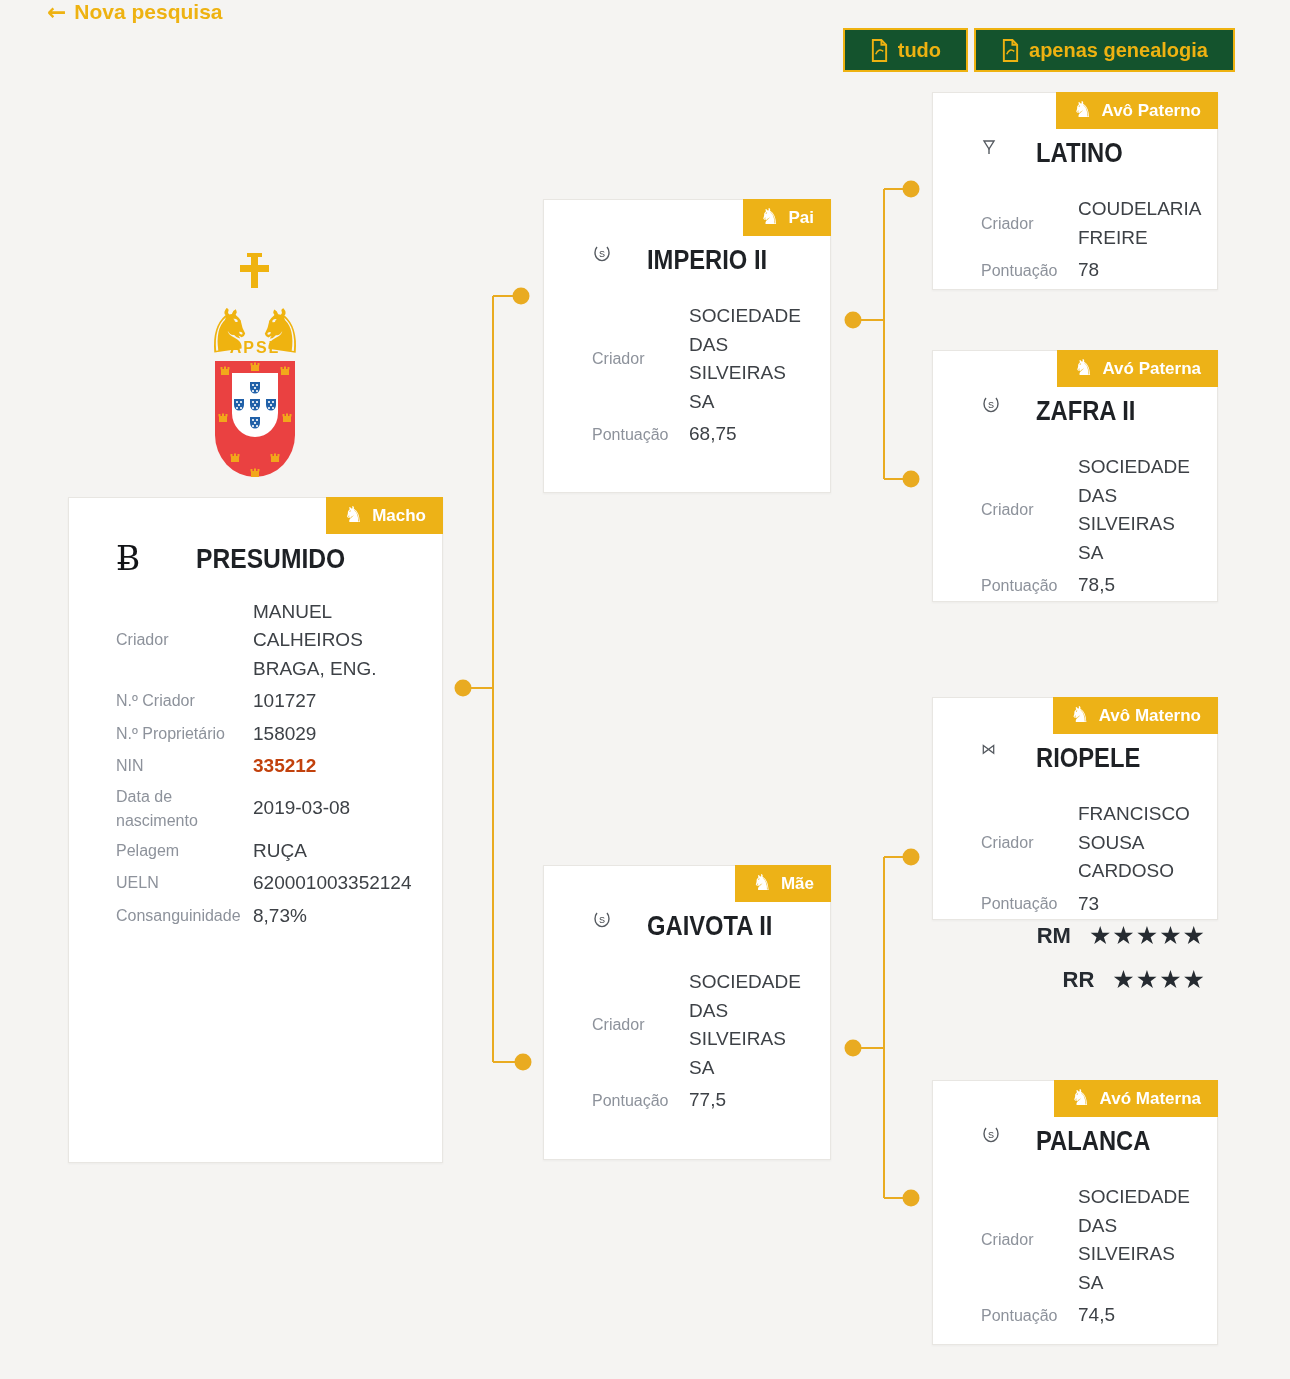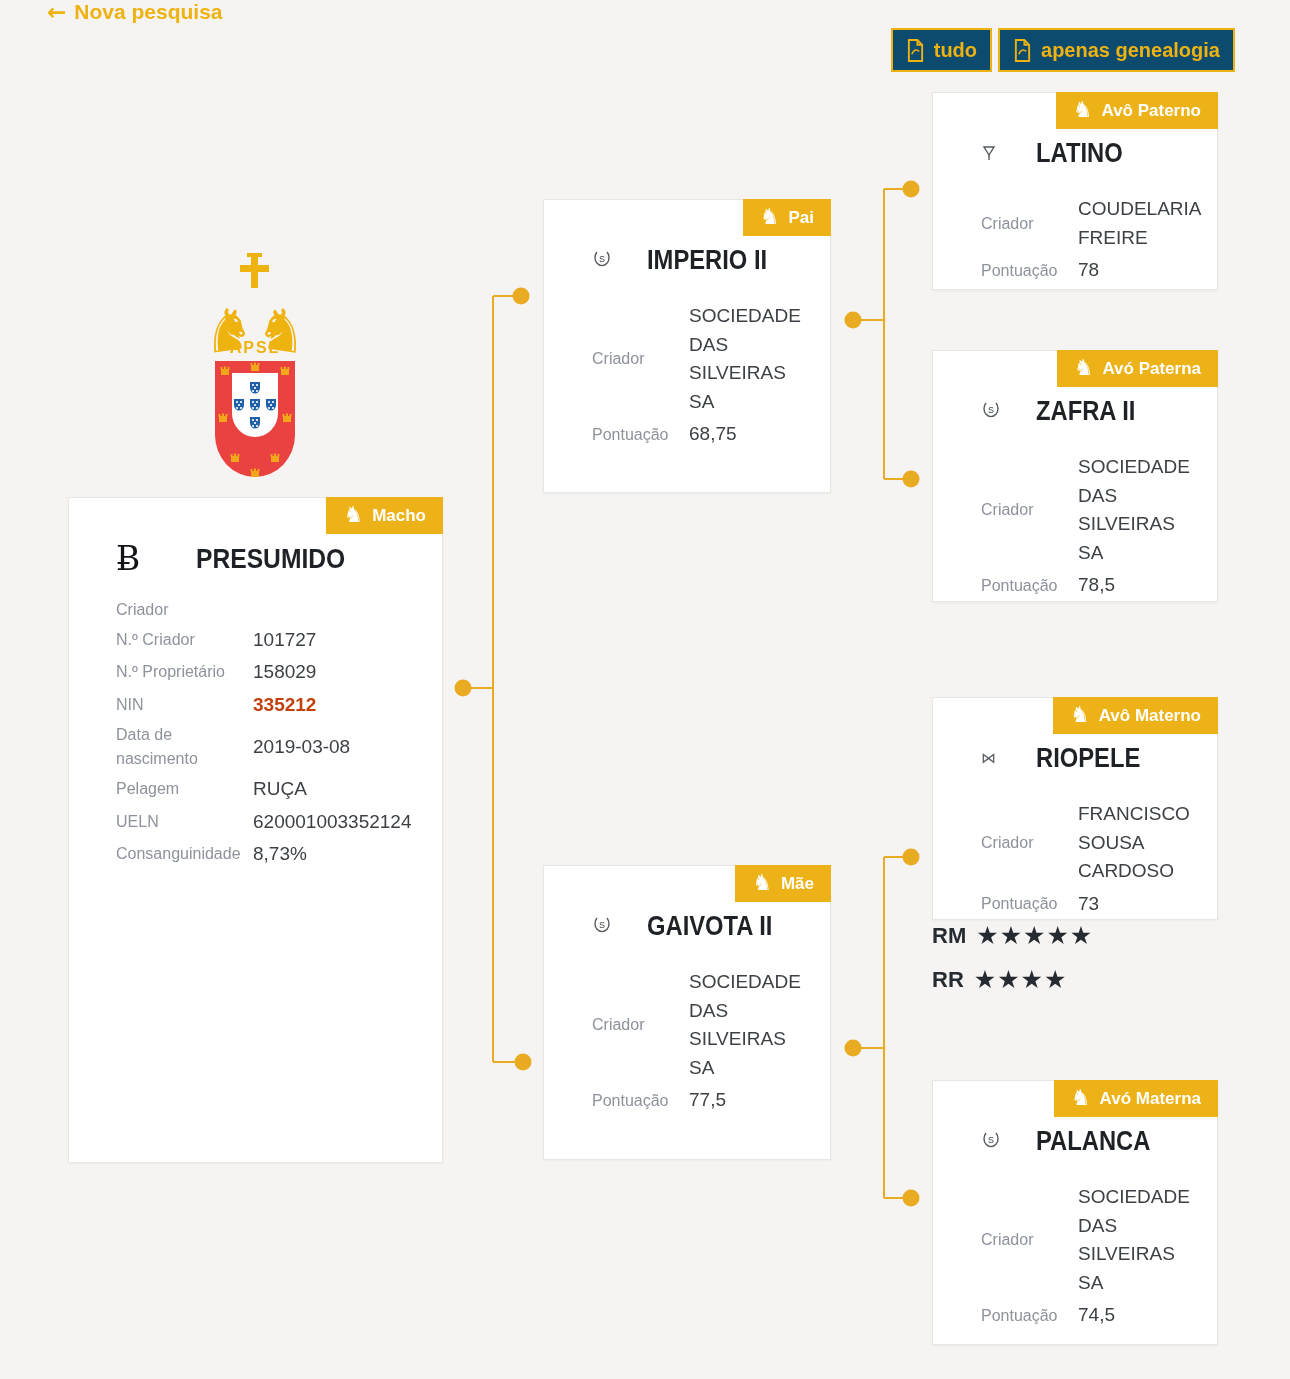--- a/index.html
+++ b/index.html
@@ -26,26 +26,26 @@
   }
   .back-arrow{font-family:"DejaVu Sans",sans-serif;font-weight:700;font-size:23px;line-height:1;}
   .pdf-buttons{
     position:absolute;
     top:28px; right:55px;
     display:flex; gap:6px;
   }
   .pdf-btn{
     display:inline-flex; align-items:center; gap:9px;
     height:44px;
-    background:#0c4a6e;
+    background:#14532d;
     border:2px solid #eeb211;
     color:#eeb211;
     font-family:"Liberation Sans",sans-serif;
     font-size:20px; font-weight:700;
-    padding:0 13px;
+    padding:0 25px;
     cursor:pointer;
     box-sizing:border-box;
   }
   .pdf-btn svg{display:block;}
   
   .logo{position:absolute;left:195px;top:253px;width:120px;height:237px;}
   
   .connectors{position:absolute;left:0;top:0;pointer-events:none;}
   
   .card{
@@ -64,21 +64,21 @@
     padding:0 17px;
     font-size:17px; font-weight:700;
     white-space:nowrap;
   }
   .horse-glyph{
     font-family:"DejaVu Sans",sans-serif;
     font-size:22px; line-height:1;
     transform:translateY(-1px);
   }
   .title-row{
-    display:flex; align-items:center;
+    display:flex; align-items:flex-start;
   }
   .card-main .title-row{margin:44px 20px 22px 47px; gap:0;}
   .card-small .title-row{margin:44px 18px 26px 48px; gap:0;}
   .brand-box{flex:0 0 80px; display:flex; align-items:center; justify-content:flex-start;}
   .card-small .brand-box{flex:0 0 55px;}
   .brand-glyph{
     font-family:"DejaVu Serif","DejaVu Sans",serif;
     font-size:33px; color:#121417; line-height:1;
   }
   .brand-glyph.small{font-size:15px;color:#555a60;}
@@ -106,21 +106,21 @@
     font-size:19px; line-height:1.5;
   }
   .val.bold{font-weight:700;color:#c2410c;}
   
   .ratings{
     position:absolute;
     left:932px; top:920px; width:274px;
     text-align:right;
   }
   .rating-row{
-    display:flex; justify-content:flex-start; align-items:center; gap:10px;
+    display:flex; justify-content:flex-end; align-items:center; gap:18px;
     margin-bottom:11px;
   }
   .rating-label{font-size:22px;font-weight:700;color:#262b31;}
   .stars{
     font-family:"DejaVu Sans",sans-serif;
     font-size:25px; letter-spacing:1px; color:#262b31; line-height:1.3;
   }
 </style>
 </head>
 <body>
@@ -229,20 +229,21 @@
     </div>
     <div class="title-row">
       <span class="brand-box">
         <span class="brand-glyph">Ƀ</span>
       </span>
       <h2 class="horse-name">PRESUMIDO</h2>
     </div>
     <div class="rows">
       <div class="row">
           <span class="lbl">Criador</span>
+          <span class="val">MANUEL CALHEIROS BRAGA, ENG.</span>
         </div>
       <div class="row">
           <span class="lbl">N.º Criador</span>
           <span class="val">101727</span>
         </div>
       <div class="row">
           <span class="lbl">N.º Proprietário</span>
           <span class="val">158029</span>
         </div>
       <div class="row">

